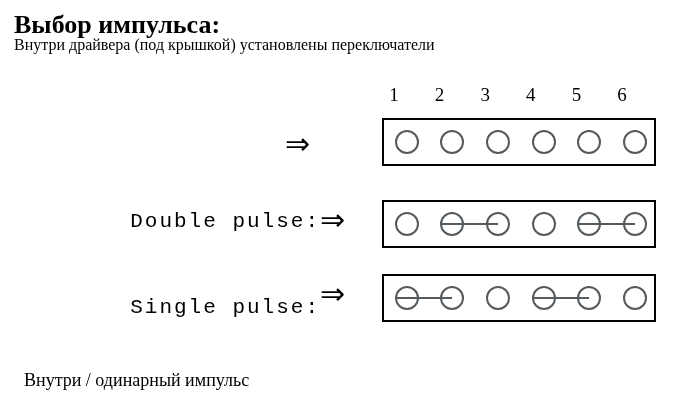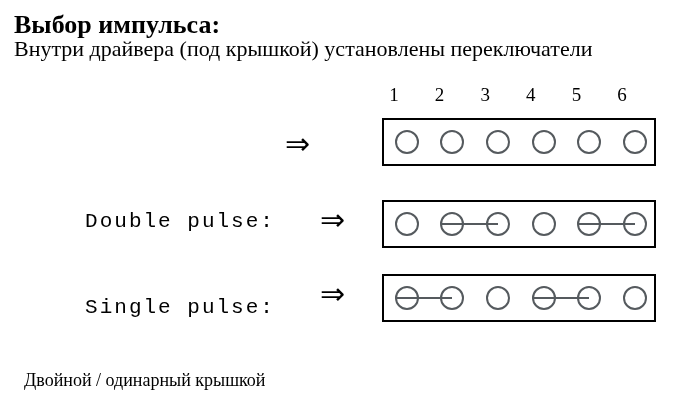--- a/index.html
+++ b/index.html
@@ -23,21 +23,21 @@
     font-family: "Liberation Serif", serif;
     font-weight: bold;
     font-size: 26px;
     white-space: nowrap;
   }
   .subtitle {
     position: absolute;
     left: 14px;
     top: 36px;
     font-family: "Liberation Serif", serif;
-    font-size: 22px;
+    font-size: 16px;
     white-space: nowrap;
   }
   .footnote {
     position: absolute;
     left: 24px;
     top: 370px;
     font-family: "Liberation Serif", serif;
     font-size: 18px;
     white-space: nowrap;
   }
@@ -101,21 +101,21 @@
     margin-top: -1px;
   }
 
   
   .row-label {
     position: absolute;
     font-family: "Liberation Mono", monospace;
     font-size: 21px;
     letter-spacing: 2px;
     white-space: nowrap;
-    text-align: center;
+    text-align: right;
   }
   .row-label.r2 { left: 40px; top: 210px; width: 280px; }
   .row-label.r3 { left: 40px; top: 296px; width: 280px; }
 
   
   .arrow {
     position: absolute;
     font-size: 30px;
     line-height: 30px;
     font-family: "DejaVu Sans", sans-serif;
@@ -205,13 +205,13 @@
   <div class="cell" style="left:182.4px;">
       <div class="circle"></div>
     </div>
   <div class="cell" style="left:228px;">
       <div class="circle"></div>
     </div>
   <div class="link" style="left:11px; width:57px;"></div>
   <div class="link" style="left:148px; width:57px;"></div>
 </div>
 
-<div class="footnote">Двойной / одинарный крышкой</div>
+<div class="footnote">Внутри / одинарный импульс</div>
 
 </body></html>

